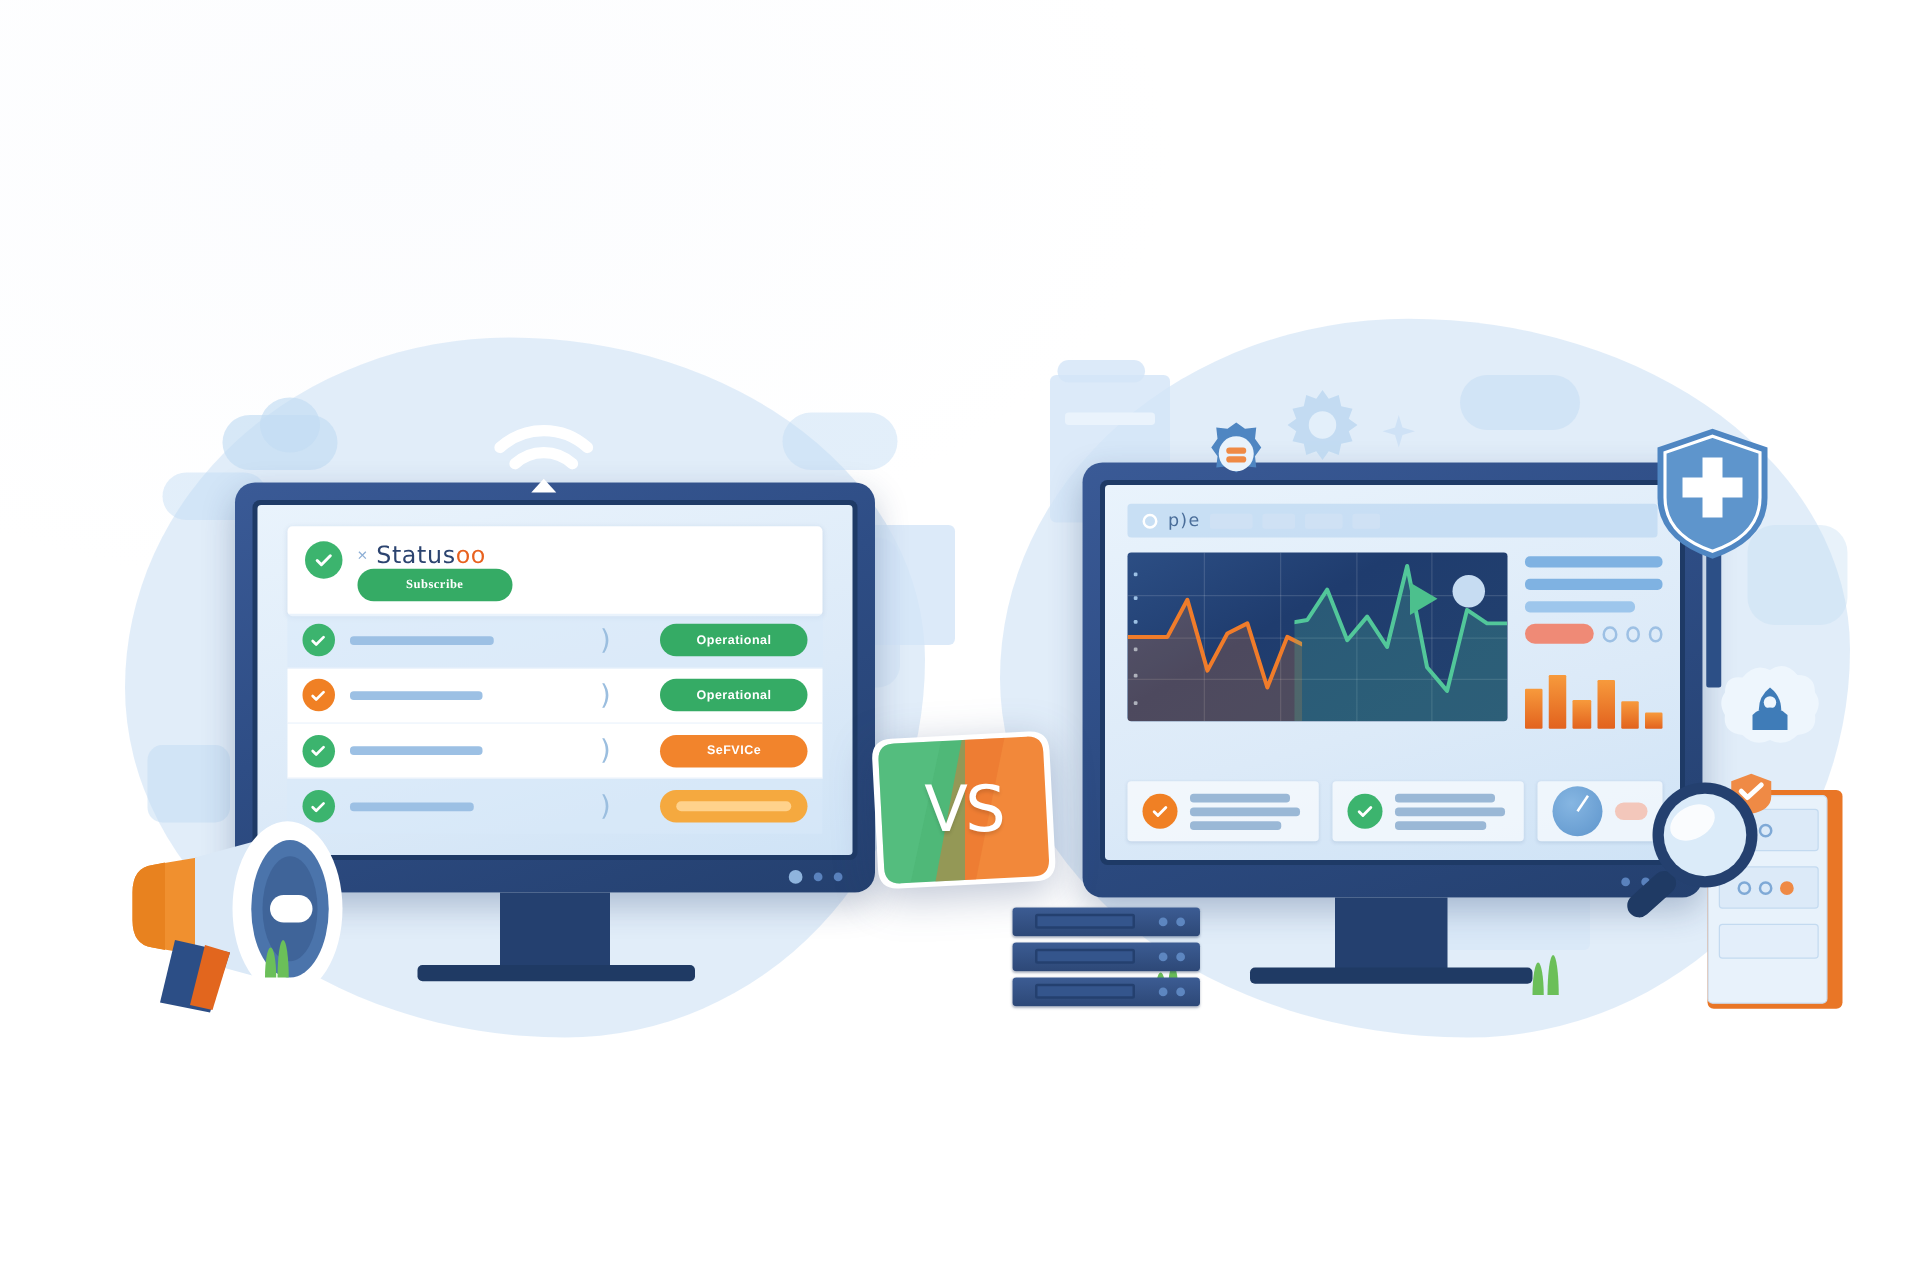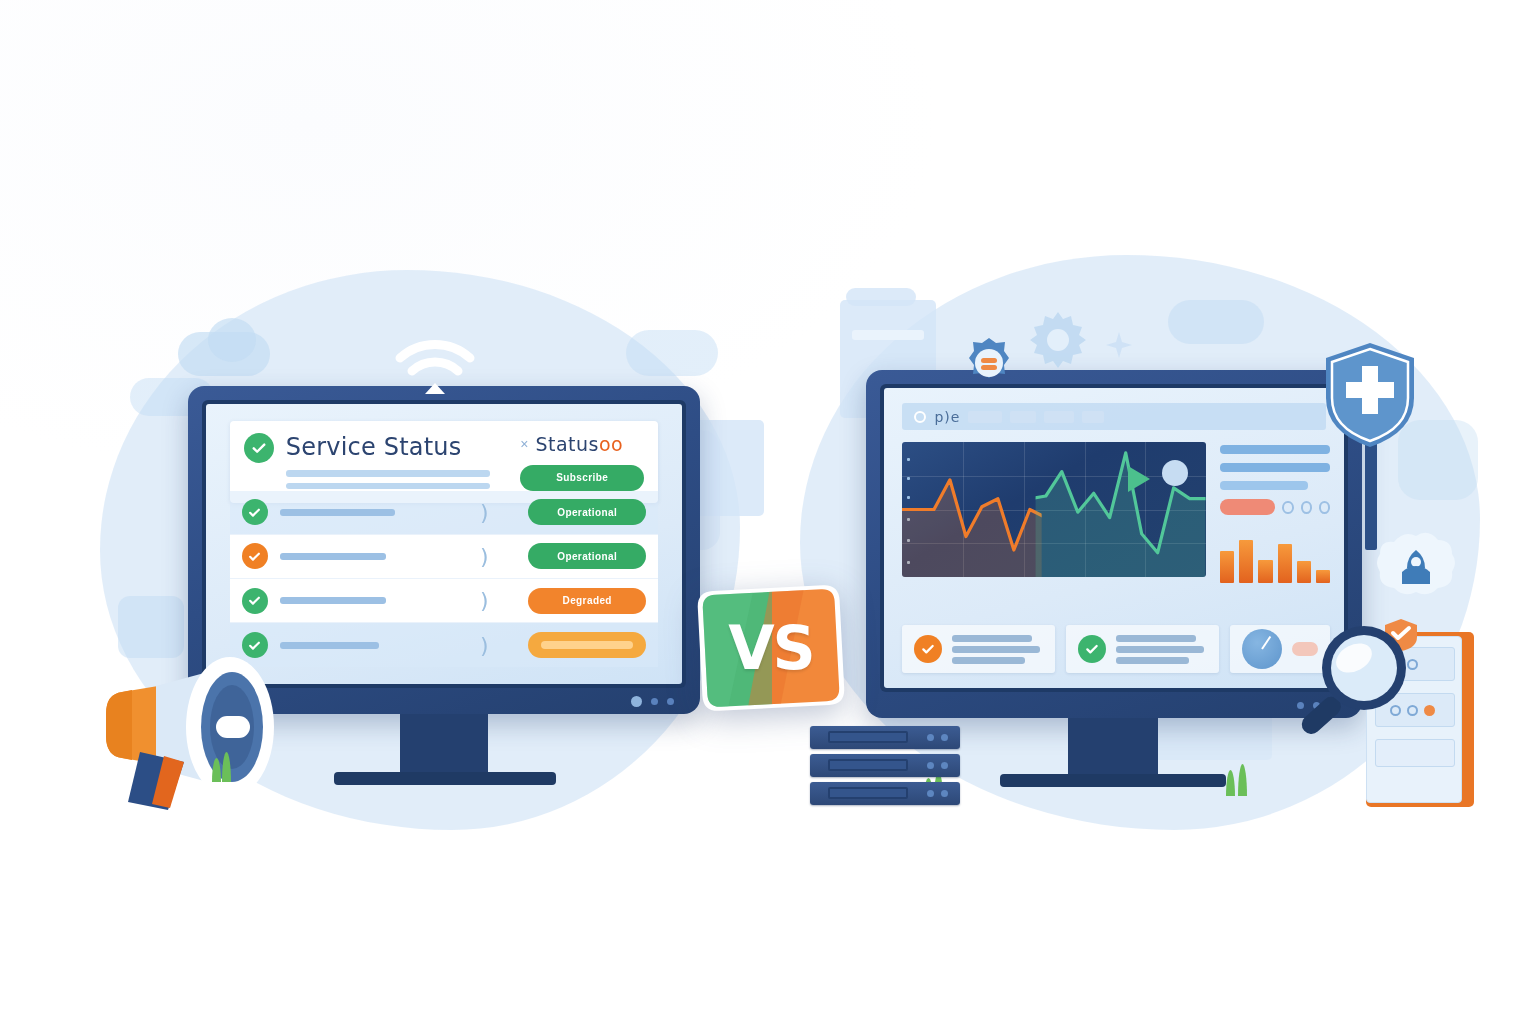--- a/index.html
+++ b/index.html
@@ -161,21 +161,21 @@
                   background:#ffffff; transform-origin:50% 100%; transform:translate(-50%,-100%) rotate(34deg);}
   .gauge-tail{ width:26px;height:14px;border-radius:7px;background:#f3c7bb; }
 
   
   .vs{
     position:absolute; left:686px; top:578px; width:170px; height:140px;
     filter:drop-shadow(0 8px 16px rgba(35,60,110,.3));
   }
   .vs-label{
     position:absolute; inset:0; display:flex; align-items:center; justify-content:center;
-    font-family:"DejaVu Sans", sans-serif; font-weight:bold; font-size:60px;
+    font-family:"DejaVu Sans", sans-serif; font-weight:normal; font-size:51px;
     color:#ffffff; letter-spacing:-2px; text-shadow:0 2px 3px rgba(0,0,0,.12);
   }
 
   
   .megaphone{ position:absolute; left:60px; top:630px; width:270px; height:190px; }
   .shield-ic{ position:absolute; left:1322px; top:340px; width:96px; height:110px; }
   .shield-pole{ position:absolute; left:1365px; top:430px; width:12px; height:120px;
                 background:#2c4f86; border-radius:2px;}
   .cloud-badge{ position:absolute; left:1374px; top:528px; width:84px; height:78px; }
   .gear-badge{ position:absolute; left:962px; top:336px; width:54px; height:54px; }
@@ -232,31 +232,26 @@
     <div class="bezel"></div>
     <div class="bezel-inner">
       <div class="screen">
 
         <div class="statuscard">
           <div class="check" style="width:30px;height:30px;">
             <svg width="18" height="18" viewBox="0 0 24 24" aria-hidden="true">
               <path d="M5 12.5l4.5 4.5L19 7.5" fill="none" stroke="#fff" stroke-width="3.2" stroke-linecap="round" stroke-linejoin="round"></path>
             </svg>
           </div>
-          <div style="flex:1;">
-            <div class="sc-title">Service Status</div>
-            <div class="bar" style="width:92%;margin-top:9px;"></div>
-            <div class="bar sm" style="width:92%;margin-top:6px;"></div>
-          </div>
           <div style="width:124px;">
             <div class="brandrow">
               <span class="brandx">×</span>
               <span class="brandtext"><span>Status</span><em>oo</em></span>
             </div>
-            <div class="pill green" style="margin-top:10px;width:100%;">Subscribe</div>
+            <div class="pill green" style="margin-top:0;width:100%;font-family:Liberation Serif, serif;">Subscribe</div>
           </div>
         </div>
 
         <div class="rowlist">
           <div class="srow alt">
             <div class="check" style="width:26px;height:26px;background:#3cb46e;">
               <svg width="15" height="15" viewBox="0 0 24 24">
                   <path d="M5 12.5l4.5 4.5L19 7.5" fill="none" stroke="#fff" stroke-width="3.4" stroke-linecap="round" stroke-linejoin="round"></path>
                 </svg>
             </div>
@@ -288,21 +283,21 @@
             <div class="check" style="width:26px;height:26px;">
               <svg width="15" height="15" viewBox="0 0 24 24">
                   <path d="M5 12.5l4.5 4.5L19 7.5" fill="none" stroke="#fff" stroke-width="3.4" stroke-linecap="round" stroke-linejoin="round"></path>
                 </svg>
             </div>
             <div class="lbl">
                 <div class="bar dk" style="width:66%;"></div>
               </div>
             <div class="mid">)</div>
             <div class="act">
-                <div class="pill orange">Degraded</div>
+                <div class="pill orange">SeFVICe</div>
               </div>
           </div>
 
           <div class="srow alt" style="border-bottom:none;">
             <div class="check" style="width:26px;height:26px;">
               <svg width="15" height="15" viewBox="0 0 24 24">
                   <path d="M5 12.5l4.5 4.5L19 7.5" fill="none" stroke="#fff" stroke-width="3.4" stroke-linecap="round" stroke-linejoin="round"></path>
                 </svg>
             </div>
             <div class="lbl">

